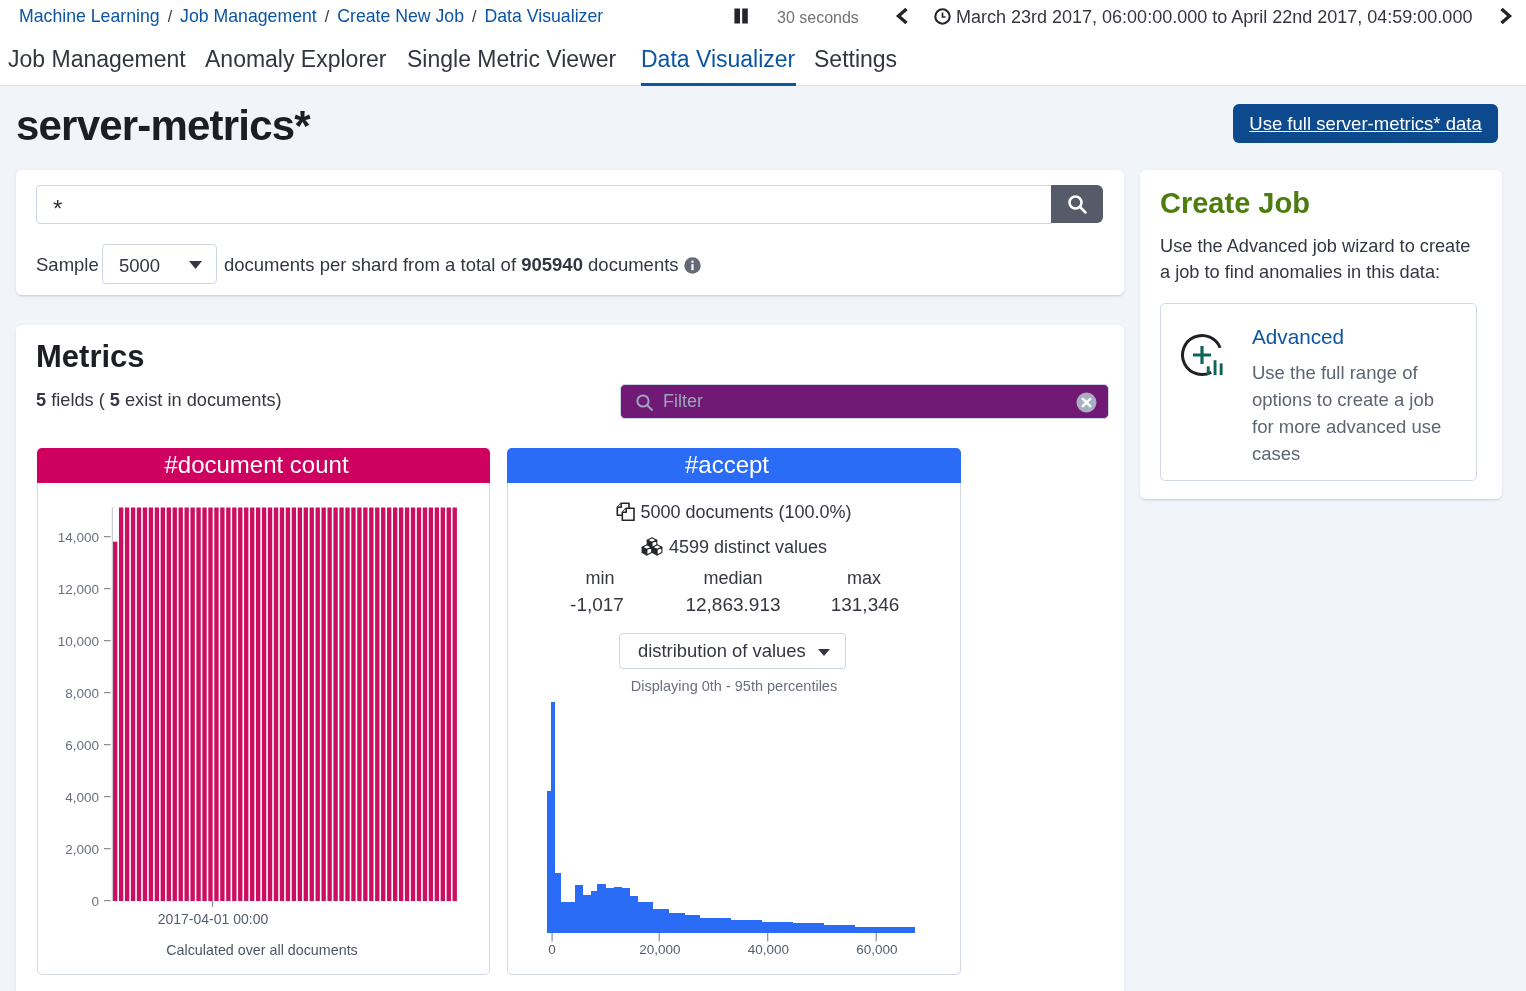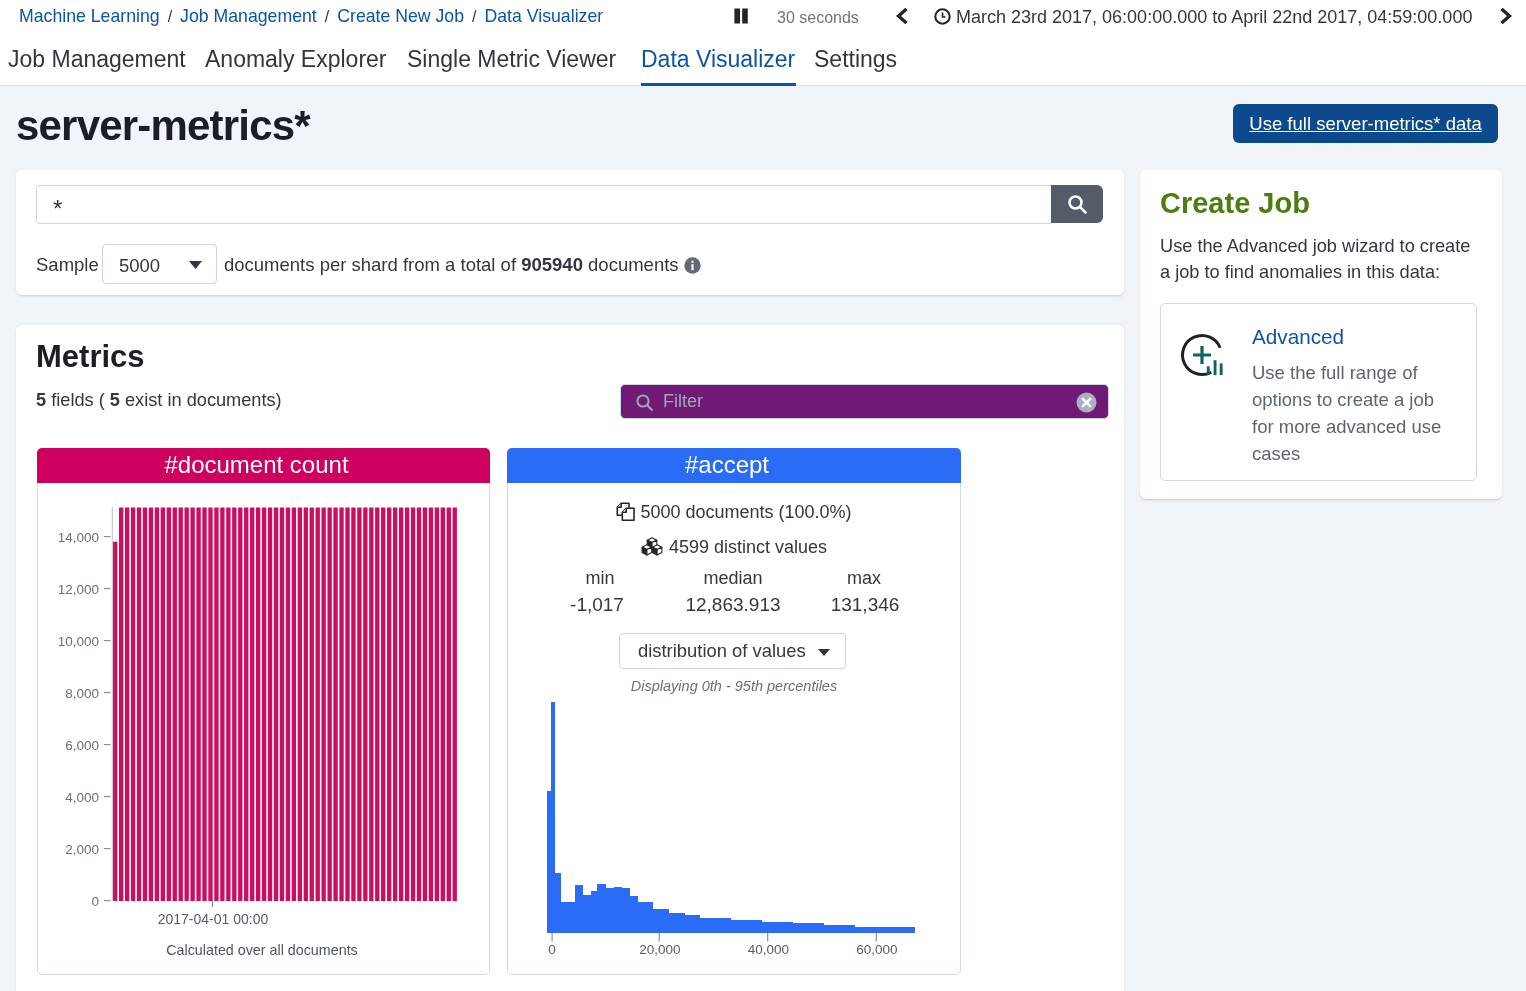--- a/index.html
+++ b/index.html
@@ -52,21 +52,21 @@
 .fieldcard .hd { position:absolute; left:-1px; top:-1px; right:-1px; height:35px; border-radius:5px 5px 0 0; color:#fff; font-size:24px; text-align:center; line-height:33px; padding-right:14px; }
 #card1 { left:21px; }
 #card1 .hd { background:#ce0060; }
 #card2 { left:491px; width:454px; }
 #card2 .hd { background:#2a6cf6; }
 
 .statline { position:absolute; width:100%; text-align:center; font-size:18px; color:#343741; line-height:22px; }
 .mmm { position:absolute; width:100%; color:#343741; }
 .mmm div { position:absolute; text-align:center; }
 #ddown { position:absolute; left:111px; top:184px; width:227px; height:36px; border:1px solid #cdd5e2; border-radius:4px; background:#fff; font-size:18.4px; color:#343741; line-height:34px; padding-left:18px; }
-#pctline { position:absolute; width:100%; top:229px; text-align:center; font-size:14.5px; color:#69707d;font-style:italic; }
+#pctline { position:absolute; width:100%; top:229px; text-align:center; font-size:14.5px; color:#69707d; }
 svg text { font-family:"Liberation Sans", sans-serif; }
 </style>
 </head>
 <body>
 
 <div id="hdr">
   <div id="crumbs"><a>Machine Learning</a><span class="sep">/</span><a>Job Management</a><span class="sep">/</span><a>Create New Job</a><span class="sep">/</span><a>Data Visualizer</a></div>
   <svg class="abs" style="left:734px;top:8px" width="16" height="16" viewBox="0 0 16 16">
       <rect x="0.4" y="0.5" width="5.6" height="15" fill="#23252b"></rect>
       <rect x="8.2" y="0.5" width="5.6" height="15" fill="#23252b"></rect>

